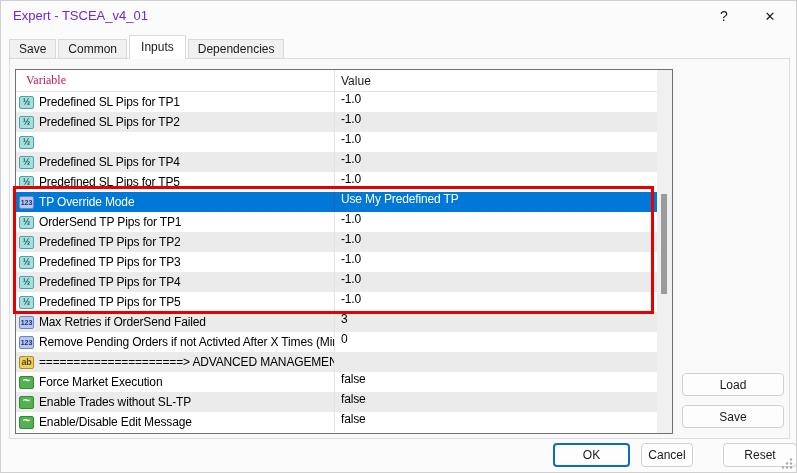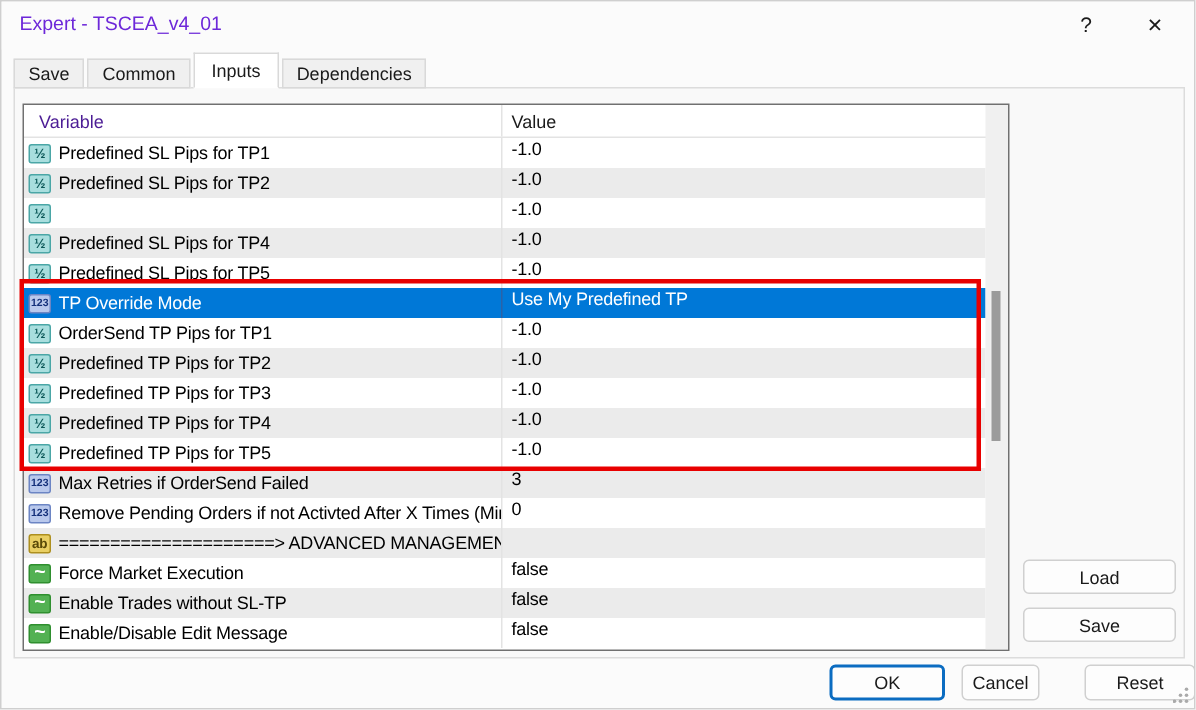--- a/index.html
+++ b/index.html
@@ -17,21 +17,21 @@
   .tb-close { right:6px; font-size:13px; }
   
   .tabstrip { position:absolute; left:8px; top:34px; height:24px; display:flex; align-items:flex-end; z-index:3; }
   .tab { height:20px; padding:0 9px; background:#f0f0f0; border:1px solid #d9d9d9; display:flex; align-items:center; margin-right:2px; color:#1a1a1a; cursor:pointer; }
   .tab.active { height:24px; background:#fff; border-bottom:1px solid #fff; padding:0 11px; z-index:4;margin-top:34px; }
   
   .tabpage { position:absolute; left:8px; top:57px; width:781px; height:381px; border:1px solid #dcdcdc; background:#f9f9f9; }
   
   .ptable { position:absolute; left:14px; top:68px; width:658px; height:365px; border:1px solid #707070; background:#fff; overflow:hidden; }
   .thead { display:flex; height:22px; border-bottom:1px solid #e3e3e3; background:#fff; }
-  .th1 { width:318px; padding-left:10px; display:flex; align-items:center; color:#4c1d95; }
+  .th1 { width:318px; padding-left:10px; display:flex; align-items:center; color:#be185d;font-family:Liberation Serif, serif; }
   .th2 { flex:1; padding-left:6px; border-left:1px solid #e3e3e3; display:flex; align-items:center; color:#1a1a1a; }
   .rows { position:relative; width:641px; }
   .prow { display:flex; height:20px; background:#fff; cursor:default; letter-spacing:-0.15px; }
   .prow.alt { background:#ebebeb; }
   .prow.selected { background:var(--selection,#0078d7); color:#fff; }
   .cell-var { width:318px; display:flex; align-items:center; padding-left:3px; overflow:hidden; white-space:nowrap; }
   .cell-val { flex:1; display:flex; align-items:flex-start; padding-left:6px; border-left:1px solid #e3e3e3; overflow:hidden; white-space:nowrap; }
   .prow.selected .cell-val { border-left-color:#2a62a8; }
   .row-label { overflow:hidden; white-space:nowrap; }
   .type-icon { flex:0 0 15px; width:15px; height:13px; margin-right:5px; border-radius:2px; border:1px solid; display:flex; align-items:center; justify-content:center; font-weight:bold; line-height:1; }

